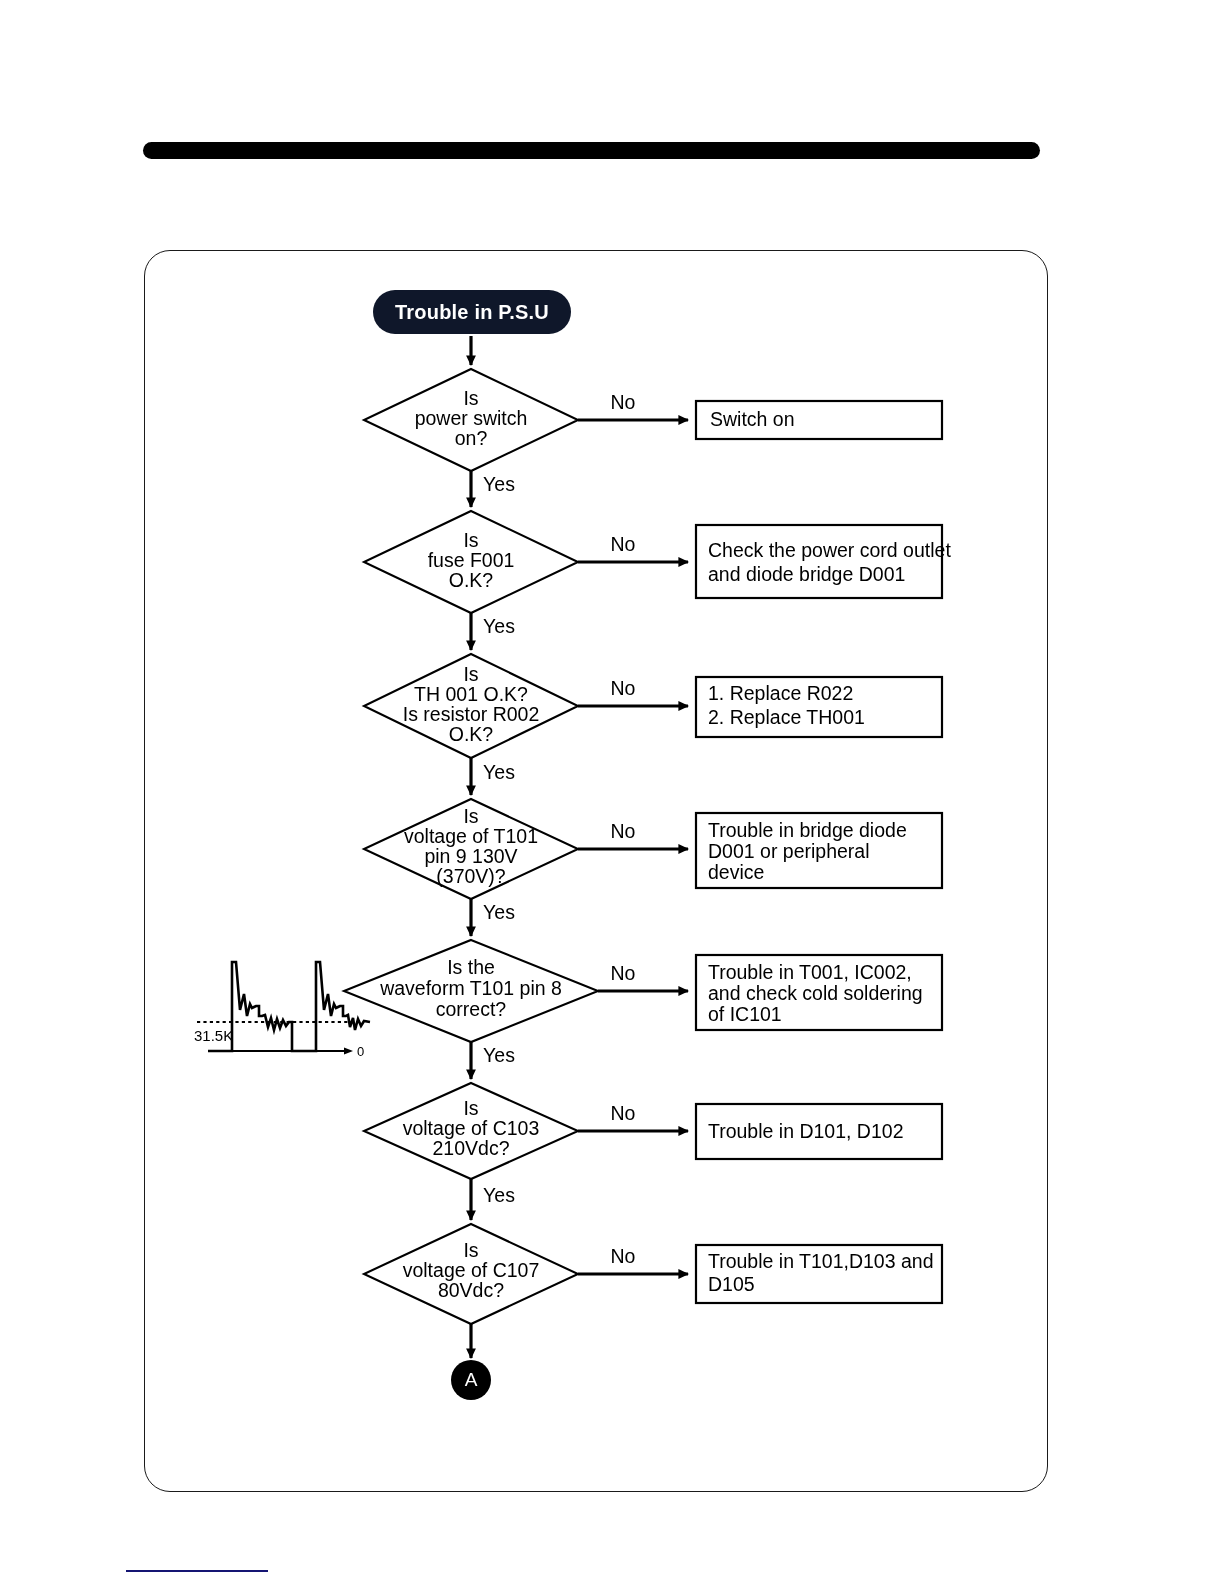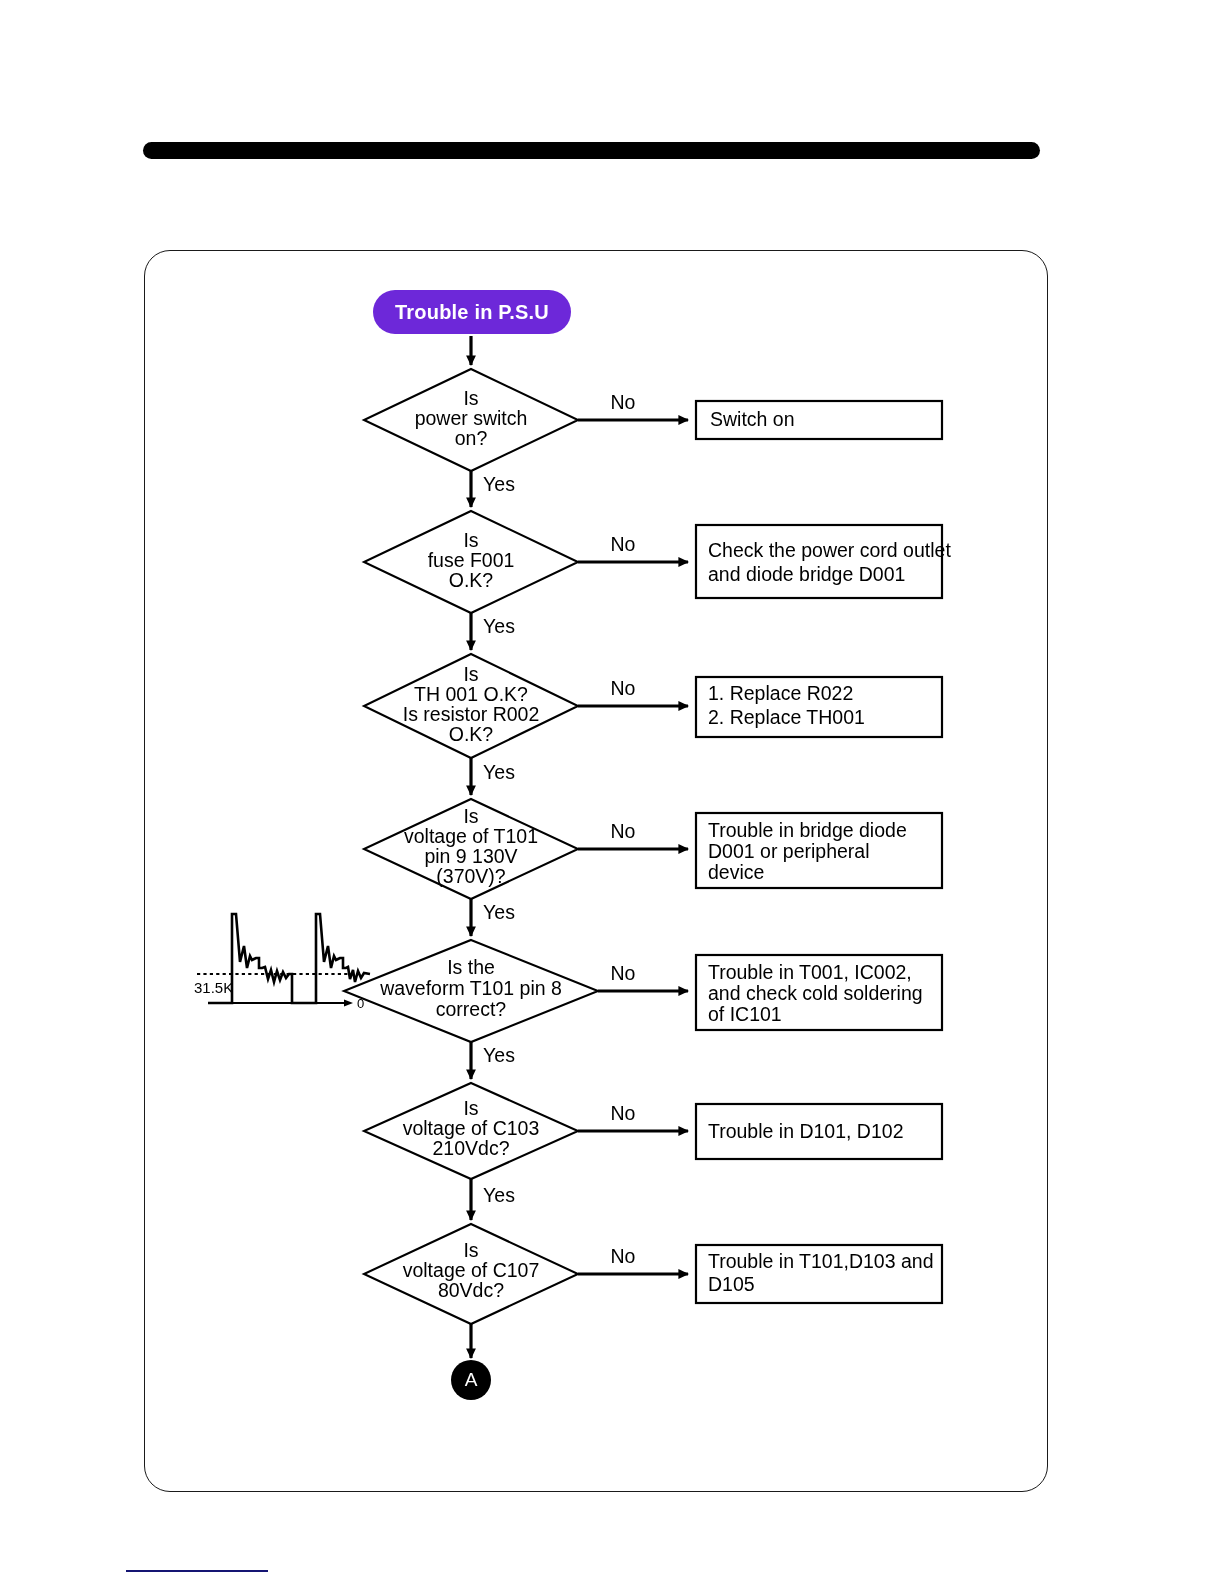--- a/index.html
+++ b/index.html
@@ -98,21 +98,21 @@
     dominant-baseline: middle;
   }
 
   
   #start-terminator {
     position: absolute;
     left: 373px;
     top: 290px;
     width: 198px;
     height: 44px;
-    background: #6d28d9;
+    background: #0f172a;
     border-radius: 22px;
     display: flex;
     align-items: center;
     justify-content: center;
   }
   #start-terminator .term-label {
     color: #ffffff;
     font-family: "Liberation Sans", sans-serif;
     font-size: 20px;
     font-weight: bold;
@@ -136,21 +136,21 @@
     color: #ffffff;
     font-family: "Liberation Sans", sans-serif;
     font-size: 19px;
     font-weight: normal;
   }
 
   
   #waveform-inset {
     position: absolute;
     left: 192px;
-    top: 898px;
+    top: 946px;
     width: 180px;
     height: 115px;
   }
   .wave-stroke {
     stroke: #000000;
     stroke-width: 2.6;
     fill: none;
     stroke-linejoin: miter;
     stroke-linecap: butt;
   }

